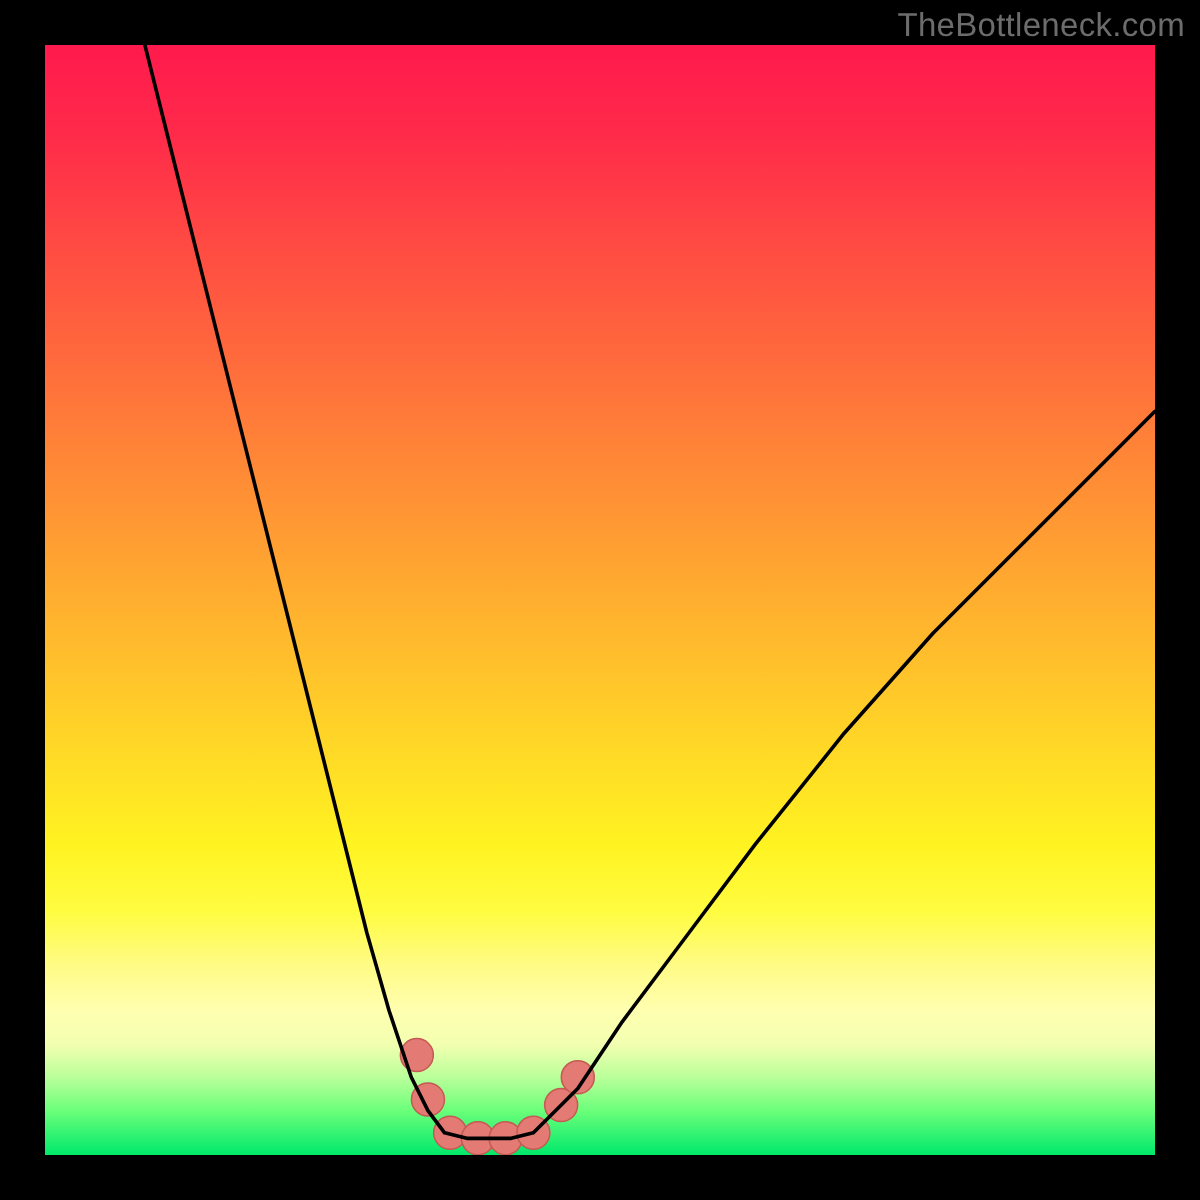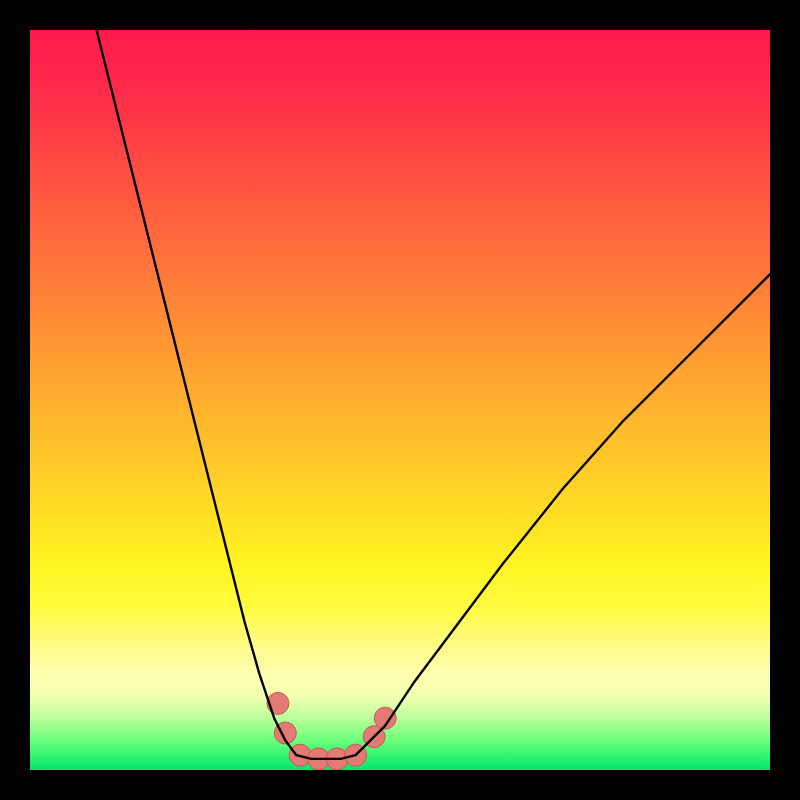--- a/index.html
+++ b/index.html
@@ -59,20 +59,21 @@
     top: 0;
     left: 0;
     width: 740px;
     height: 740px;
   }
 </style>
 </head>
 <body>
 
 <div class="frame">
+  <div class="watermark">TheBottleneck.com</div>
   <div class="plot">
     <svg class="curve" viewBox="0 0 740 740" preserveAspectRatio="none">
       <g id="marker-layer">
           <circle cx="247.90" cy="673.40" r="11" fill="#e47a74" stroke="#c45a54" stroke-width="1"></circle>
           <circle cx="255.30" cy="703.00" r="11" fill="#e47a74" stroke="#c45a54" stroke-width="1"></circle>
           <circle cx="270.10" cy="725.20" r="11" fill="#e47a74" stroke="#c45a54" stroke-width="1"></circle>
           <circle cx="288.60" cy="728.90" r="11" fill="#e47a74" stroke="#c45a54" stroke-width="1"></circle>
           <circle cx="307.10" cy="728.90" r="11" fill="#e47a74" stroke="#c45a54" stroke-width="1"></circle>
           <circle cx="325.60" cy="725.20" r="11" fill="#e47a74" stroke="#c45a54" stroke-width="1"></circle>
           <circle cx="344.10" cy="706.70" r="11" fill="#e47a74" stroke="#c45a54" stroke-width="1"></circle>

